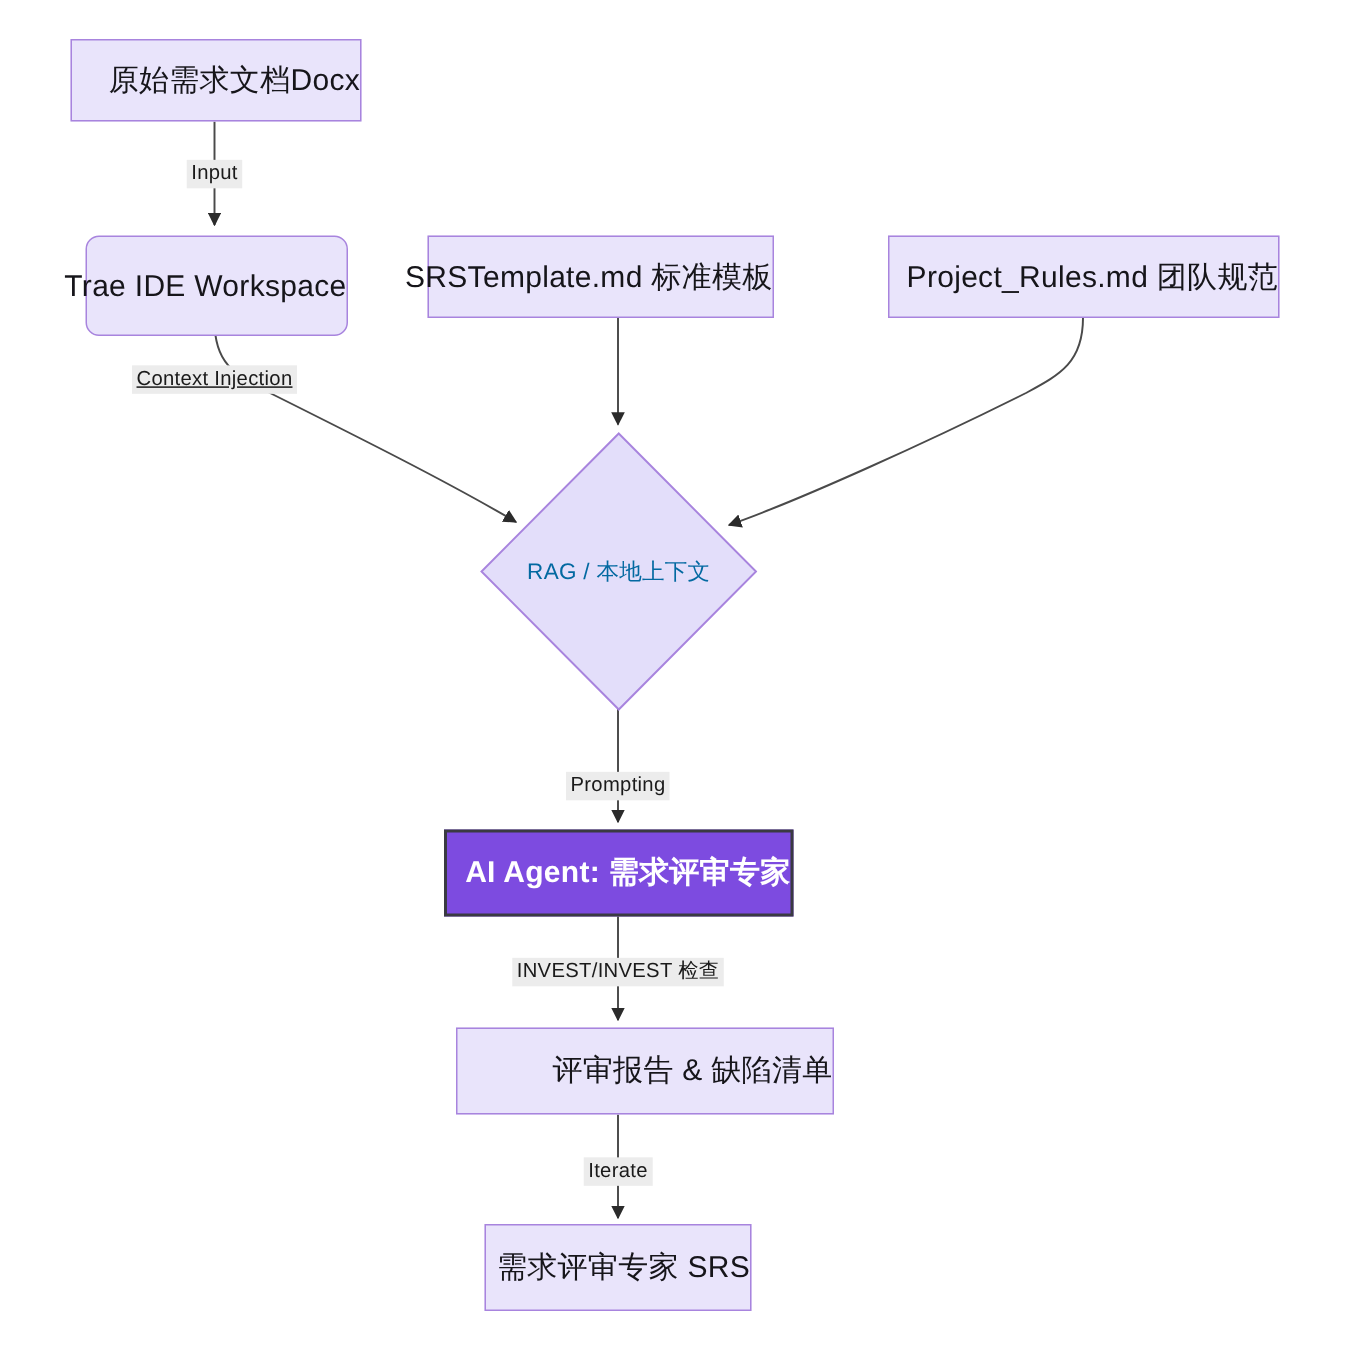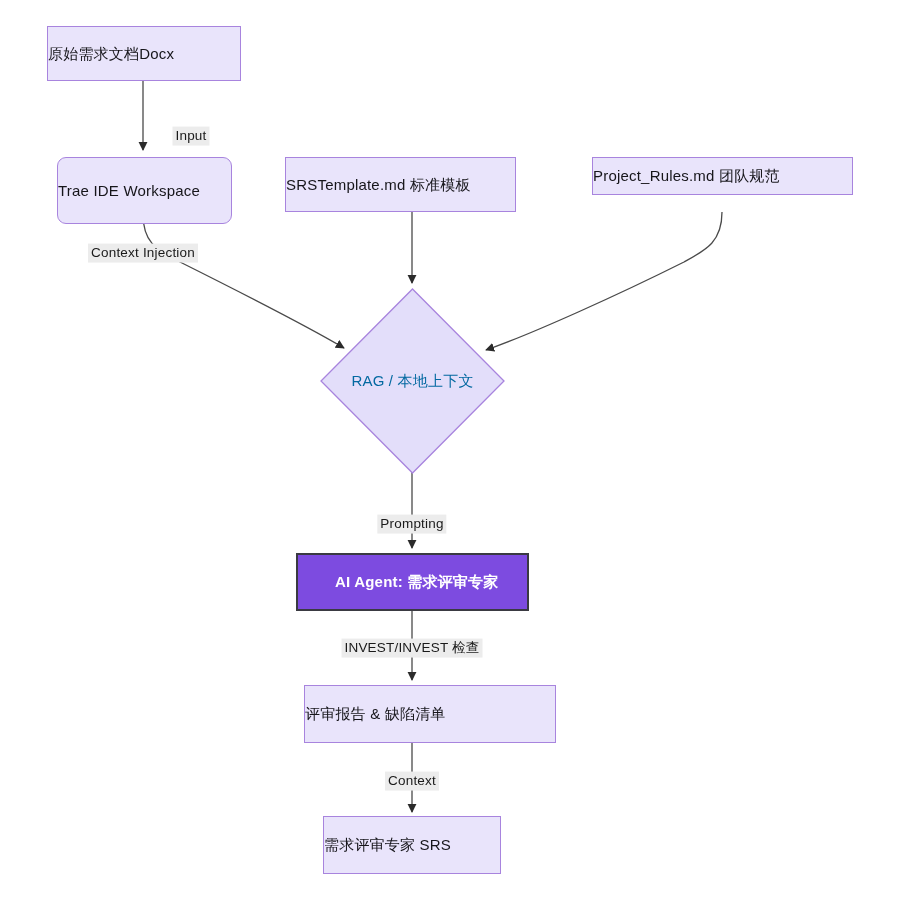--- a/index.html
+++ b/index.html
@@ -19,26 +19,26 @@
     left: 0;
     top: 0;
     width: 903px;
     height: 900px;
   }
   .node {
     position: absolute;
     box-sizing: border-box;
     display: flex;
     align-items: center;
-    justify-content: flex-start;
+    justify-content: flex-end;
     text-align: center;
     background: #E9E4FB;
     border: 1.2px solid #A884DE;
     color: #16151a;
-    font-size: 15px;
+    font-size: 20px;
     line-height: 1.2;
     letter-spacing: 0.2px;
     white-space: nowrap;
   }
   .node.rounded {
     border-radius: 9px;
   }
   .node.agent {
     background: #7D4BE0;
     border: 2px solid #3a3a42;
@@ -108,21 +108,21 @@
 </div>
 
 <div class="node rounded" style="left:57px; top:157px; width:175px; height:67px;">
   <span>Trae IDE Workspace</span>
 </div>
 
 <div class="node" style="left:285px; top:157px; width:231px; height:55px;">
   <span>SRSTemplate.md 标准模板</span>
 </div>
 
-<div class="node" style="left:592px; top:157px; width:261px; height:38px;">
+<div class="node" style="left:592px; top:157px; width:261px; height:55px;">
   <span>Project_Rules.md 团队规范</span>
 </div>
 
 <div class="diamond-wrap" style="left:320px; top:288px; width:185px; height:186px;">
   <svg class="diamond-shape" viewBox="0 0 185 186" xmlns="http://www.w3.org/2000/svg" preserveAspectRatio="none">
     <polygon points="92.5,1 184,93 92.5,185 1,93" fill="#E3DEFA" stroke="#A884DE" stroke-width="1.3"></polygon>
   </svg>
   <span class="diamond-label">RAG / 本地上下文</span>
 </div>
 
@@ -131,31 +131,31 @@
 </div>
 
 <div class="node" style="left:304px; top:685px; width:252px; height:58px;">
   <span>评审报告 &amp; 缺陷清单</span>
 </div>
 
 <div class="node" style="left:323px; top:816px; width:178px; height:58px;">
   <span>需求评审专家 SRS</span>
 </div>
 
-<div class="edge-label" style="left:143px; top:136px;margin-left:48px;">
+<div class="edge-label" style="left:143px; top:116px;">
   <span>Input</span>
 </div>
 
-<div class="edge-label" style="left:143px; top:253px;">
+<div class="edge-label" style="left:143px; top:253px;text-decoration:underline;">
   <span>Context Injection</span>
 </div>
 
 <div class="edge-label" style="left:412px; top:524px;">
   <span>Prompting</span>
 </div>
 
 <div class="edge-label" style="left:412px; top:648px;">
   <span>INVEST/INVEST 检查</span>
 </div>
 
 <div class="edge-label" style="left:412px; top:781px;">
-  <span>Context</span>
+  <span>Iterate</span>
 </div>
 
 </body></html>

